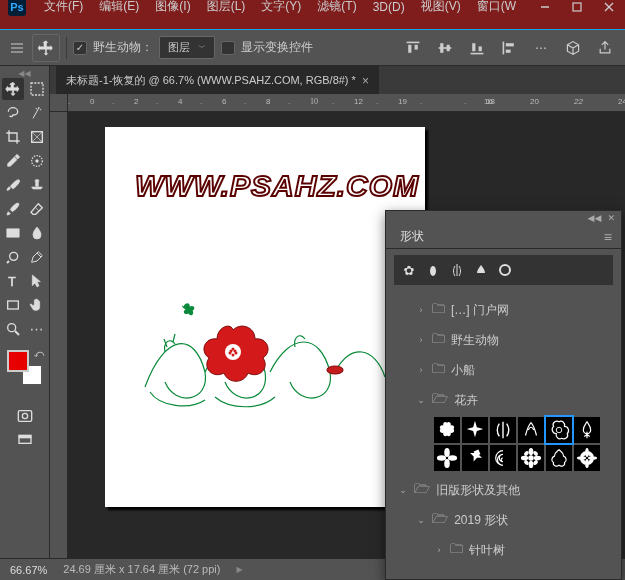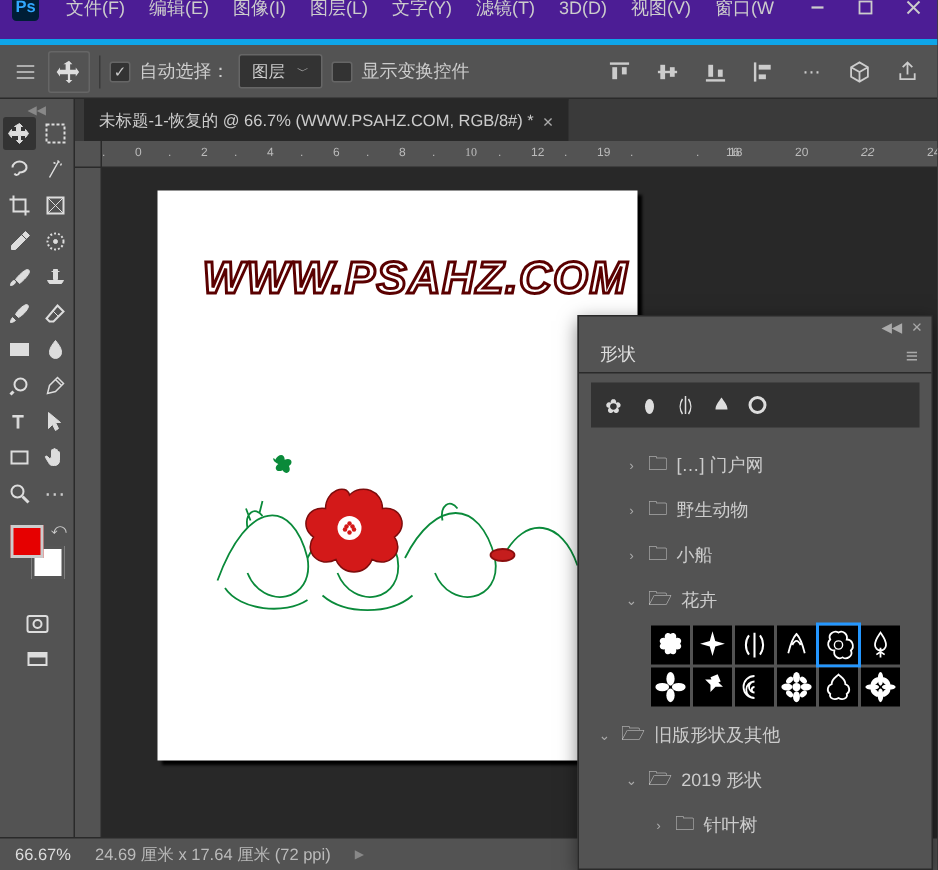--- a/index.html
+++ b/index.html
@@ -1,17 +1,17 @@
 <!DOCTYPE html>
 <html><head>
 <meta charset="utf-8">
 <style>
 *{margin:0;padding:0;box-sizing:border-box;font-family:"Microsoft YaHei",sans-serif;-webkit-user-select:none;user-select:none}
 body{background:#535353;color:#ccc;font-size:12px;overflow:hidden;width:625px;height:580px}
-.titlebar{height:30px;background:#4c1d95;display:flex;align-items:center;padding:0 0 16px 8px;border-bottom:4px solid #0ea5e9}
+.titlebar{height:30px;background:#7f1d1d;display:flex;align-items:center;padding:0 0 16px 8px;border-bottom:1px solid #0ea5e9}
 .ps-logo{width:18px;height:18px;background:#001e36;color:#31a8ff;font-weight:bold;font-size:11px;display:flex;align-items:center;justify-content:center;border-radius:3px;margin-right:10px}
 .menu-item{padding:0 8px;cursor:pointer;font-size:12px}
 .win-controls{margin-left:auto;display:flex}
 .win-btn{width:32px;height:30px;display:flex;align-items:center;justify-content:center;cursor:pointer}
 .optbar{height:36px;background:#535353;display:flex;align-items:center;padding:0 8px;gap:6px;border-bottom:1px solid #2a2a2a}
 .opt-icon{width:28px;height:28px;display:flex;align-items:center;justify-content:center;border:1px solid transparent;border-radius:2px}
 .opt-menu{width:18px;display:flex;align-items:center;justify-content:center}
 .divider{width:1px;height:22px;background:#3a3a3a}
 .checkbox{width:14px;height:14px;background:#333;border:1px solid #666;border-radius:2px;display:flex;align-items:center;justify-content:center;font-size:10px;color:#ccc}
 .dropdown{background:#333;border:1px solid #666;padding:3px 8px;border-radius:2px;display:flex;align-items:center;gap:8px;cursor:pointer;font-size:11px}
@@ -107,21 +107,21 @@
         <line x1="0" y1="10" x2="12" y2="10" stroke="#ccc"></line>
       </svg>
   </div>
   <div class="opt-icon" style="border-color:#666;border-radius:2px">
     <svg width="18" height="18" viewBox="0 0 24 24">
         <path fill="#ddd" d="M12 2l3 3h-2v5h5V8l3 4-3 4v-2h-5v5h2l-3 3-3-3h2v-5H4v2l-3-4 3-4v2h5V5H7z"></path>
       </svg>
   </div>
   <div class="divider"></div>
   <div class="checkbox">✓</div>
-  <span>自动选择：</span>
+  <span>野生动物：</span>
   <div class="dropdown">
     <span>图层</span>
     <span class="dd-arrow">﹀</span>
   </div>
   <div class="checkbox" style="background:#333"></div>
   <span>显示变换控件</span>
   <div class="opt-right">
     <div class="ic">
         <svg viewBox="0 0 20 20" width="16" height="16">
           <rect x="2" y="2" width="16" height="2" fill="#ccc"></rect>

